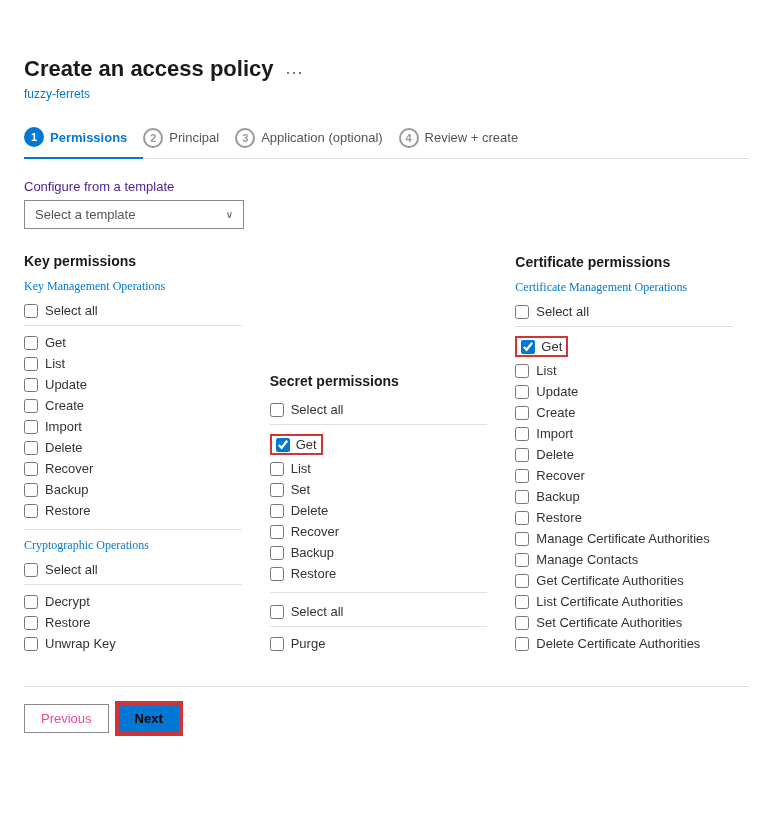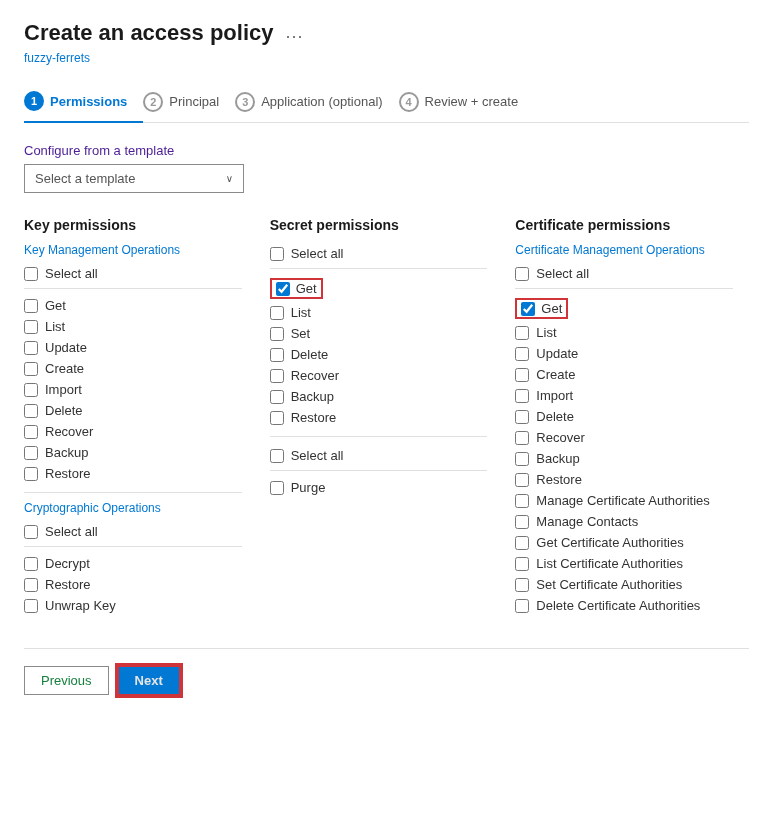--- a/index.html
+++ b/index.html
@@ -7,20 +7,21 @@
       font-family: 'Segoe UI', Arial, sans-serif;
       font-size: 13px;
       color: #333;
       background: #fff;
       width: 773px;
       min-height: 816px;
     }
 
     .page-container {
       padding: 20px 24px;
+      margin-top: 36px;
     }
 
     .page-title {
       font-size: 22px;
       font-weight: 600;
       color: #1a1a1a;
       display: inline-block;
     }
 
     .page-ellipsis {
@@ -114,20 +115,21 @@
 
     .dropdown-arrow {
       font-size: 10px;
       color: #555;
     }
 
     .permissions-container {
       display: flex;
       gap: 12px;
       margin-top: 24px;
+      align-items: flex-end;
     }
 
     .permissions-column {
       flex: 1;
       padding-right: 16px;
     }
 
     .permissions-column:not(:last-child) {
       border-right: none;
     }
@@ -137,20 +139,21 @@
       font-weight: 700;
       margin-bottom: 10px;
       color: #1a1a1a;
     }
 
     .section-title {
       color: #0078d4;
       font-size: 12px;
       margin-bottom: 6px;
       margin-top: 4px;
+      font-family: Liberation Serif, serif;
     }
 
     .checkbox-item {
       display: flex;
       align-items: center;
       gap: 7px;
       padding: 3px 0;
       font-size: 13px;
       color: #333;
     }
@@ -183,30 +186,30 @@
       margin-top: 32px;
       align-items: center;
       border-top: 1px solid #e0e0e0;
       padding-top: 16px;
     }
 
     .btn-previous {
       padding: 6px 16px;
       border: 1px solid #8a8a8a;
       background: #fff;
-      color: #15803d;
+      color: #ec4899;
       cursor: pointer;
       font-size: 13px;
     }
 
     .btn-next {
       padding: 6px 16px;
       border: 2px solid #d13438;
       background: #0078d4;
-      color: #e5e5e5;
+      color: #000000;
       cursor: pointer;
       font-size: 13px;
       font-weight: 600;
       outline: 2px solid #d13438;
     }
 
     .checkbox-label {
       font-size: 13px;
       cursor: pointer;
     }

